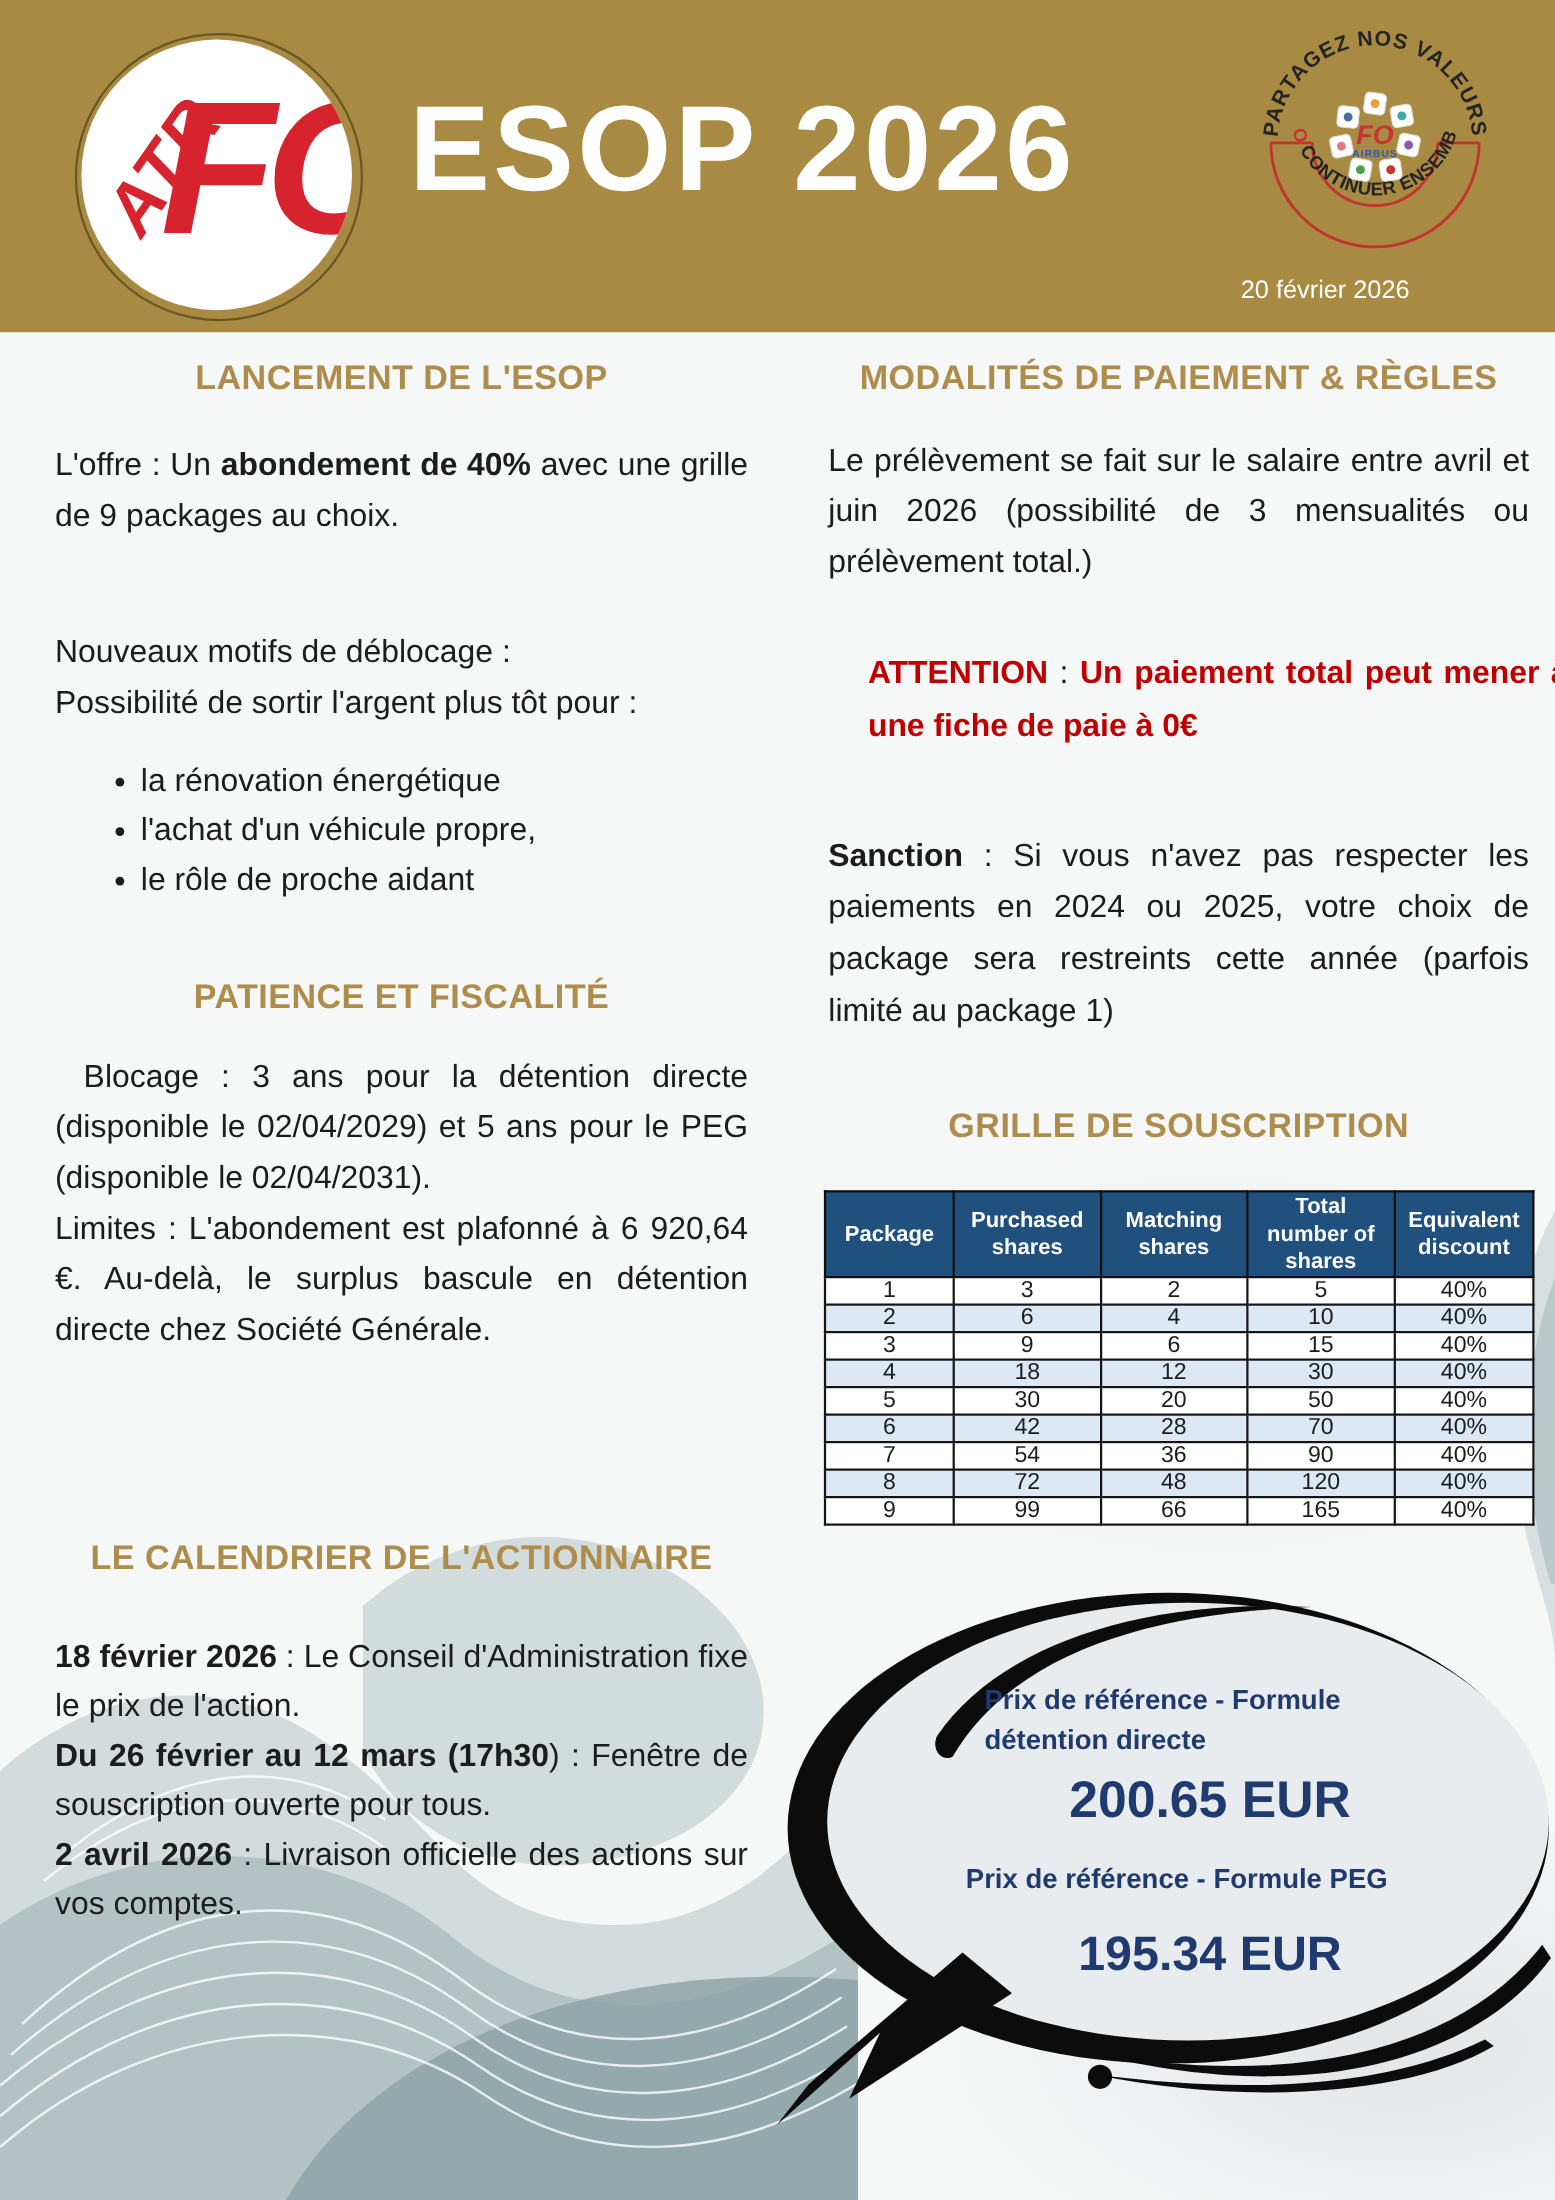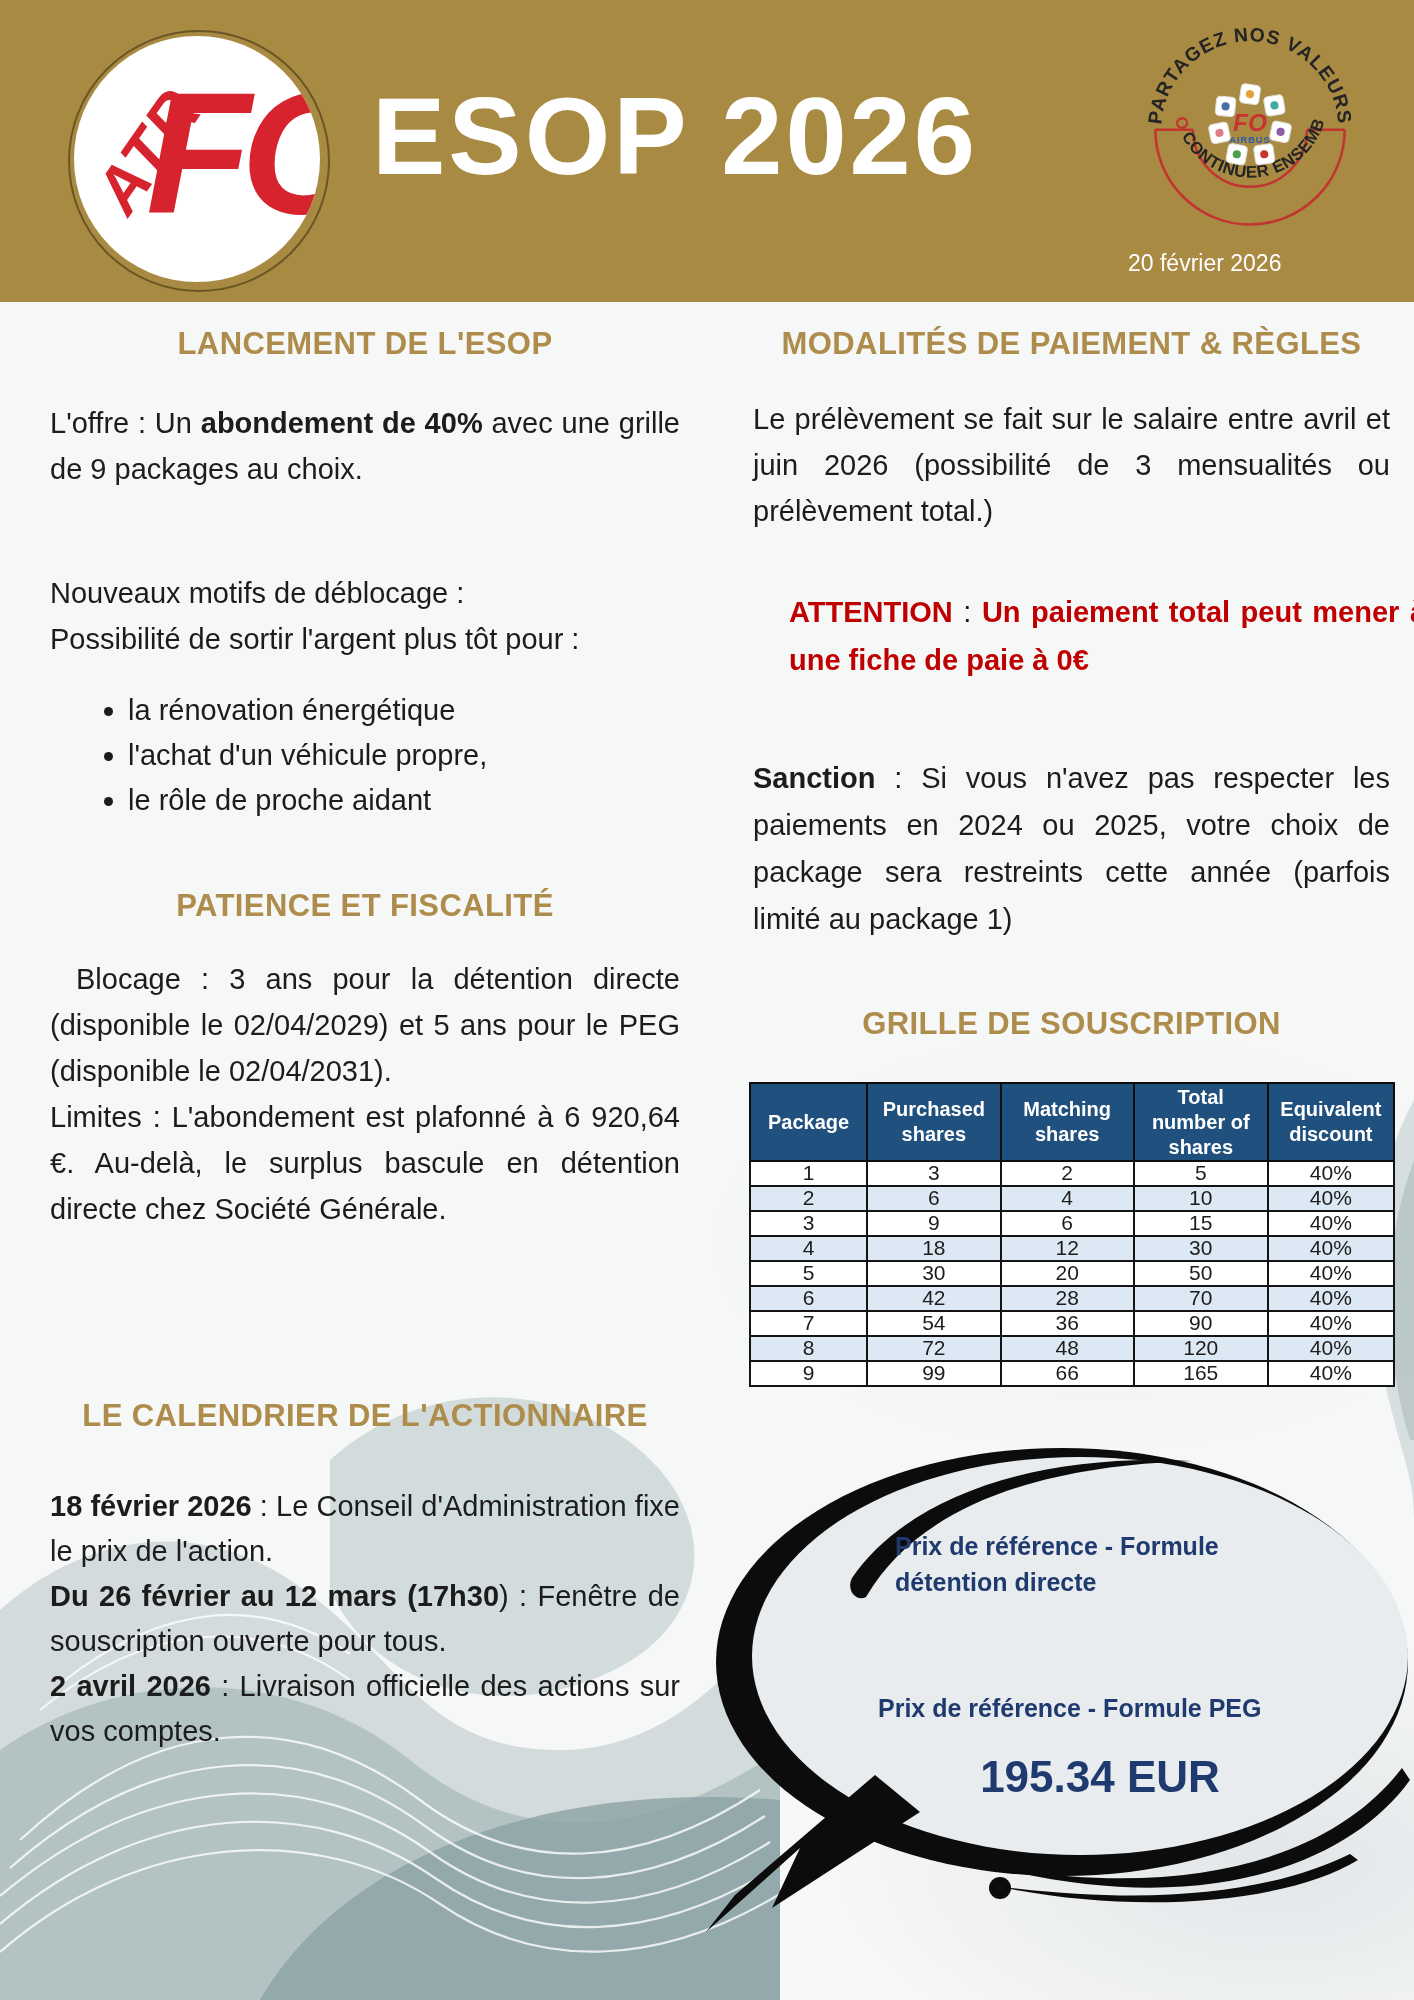--- a/index.html
+++ b/index.html
@@ -269,16 +269,17 @@
 
     <path d="M 866 1597 C 920 1505 1040 1466 1192 1461 C 1030 1452 905 1500 852 1578 C 846 1590 856 1602 866 1597 Z" fill="#0c0c0c"></path>
 
     <path d="M 875 1775 L 735 1895 L 706 1932 L 800 1848 L 772 1908 L 920 1812 Z" fill="#0c0c0c"></path>
 
     <path d="M 1402 1768 C 1330 1862 1180 1900 990 1866 C 1200 1920 1348 1866 1410 1780 Z" fill="#0c0c0c"></path>
     <path d="M 1350 1854 C 1268 1894 1150 1906 996 1886 C 1124 1914 1282 1906 1358 1860 Z" fill="#0c0c0c"></path>
     <circle cx="1000" cy="1888" r="11" fill="#0c0c0c"></circle>
   </svg>
   <div class="abs bubble-label" style="left:895px;top:1528px;width:380px;">Prix de référence - Formule détention directe</div>
+  <div class="abs bubble-price" style="left:880px;top:1608px;width:440px;font-size:47px;">200.65 EUR</div>
   <div class="abs bubble-label nowrap" style="left:878px;top:1690px;">Prix de référence - Formule PEG</div>
   <div class="abs bubble-price" style="left:880px;top:1752px;width:440px;font-size:44px;">195.34 EUR</div>
 
 </div>
 
 </body></html>

